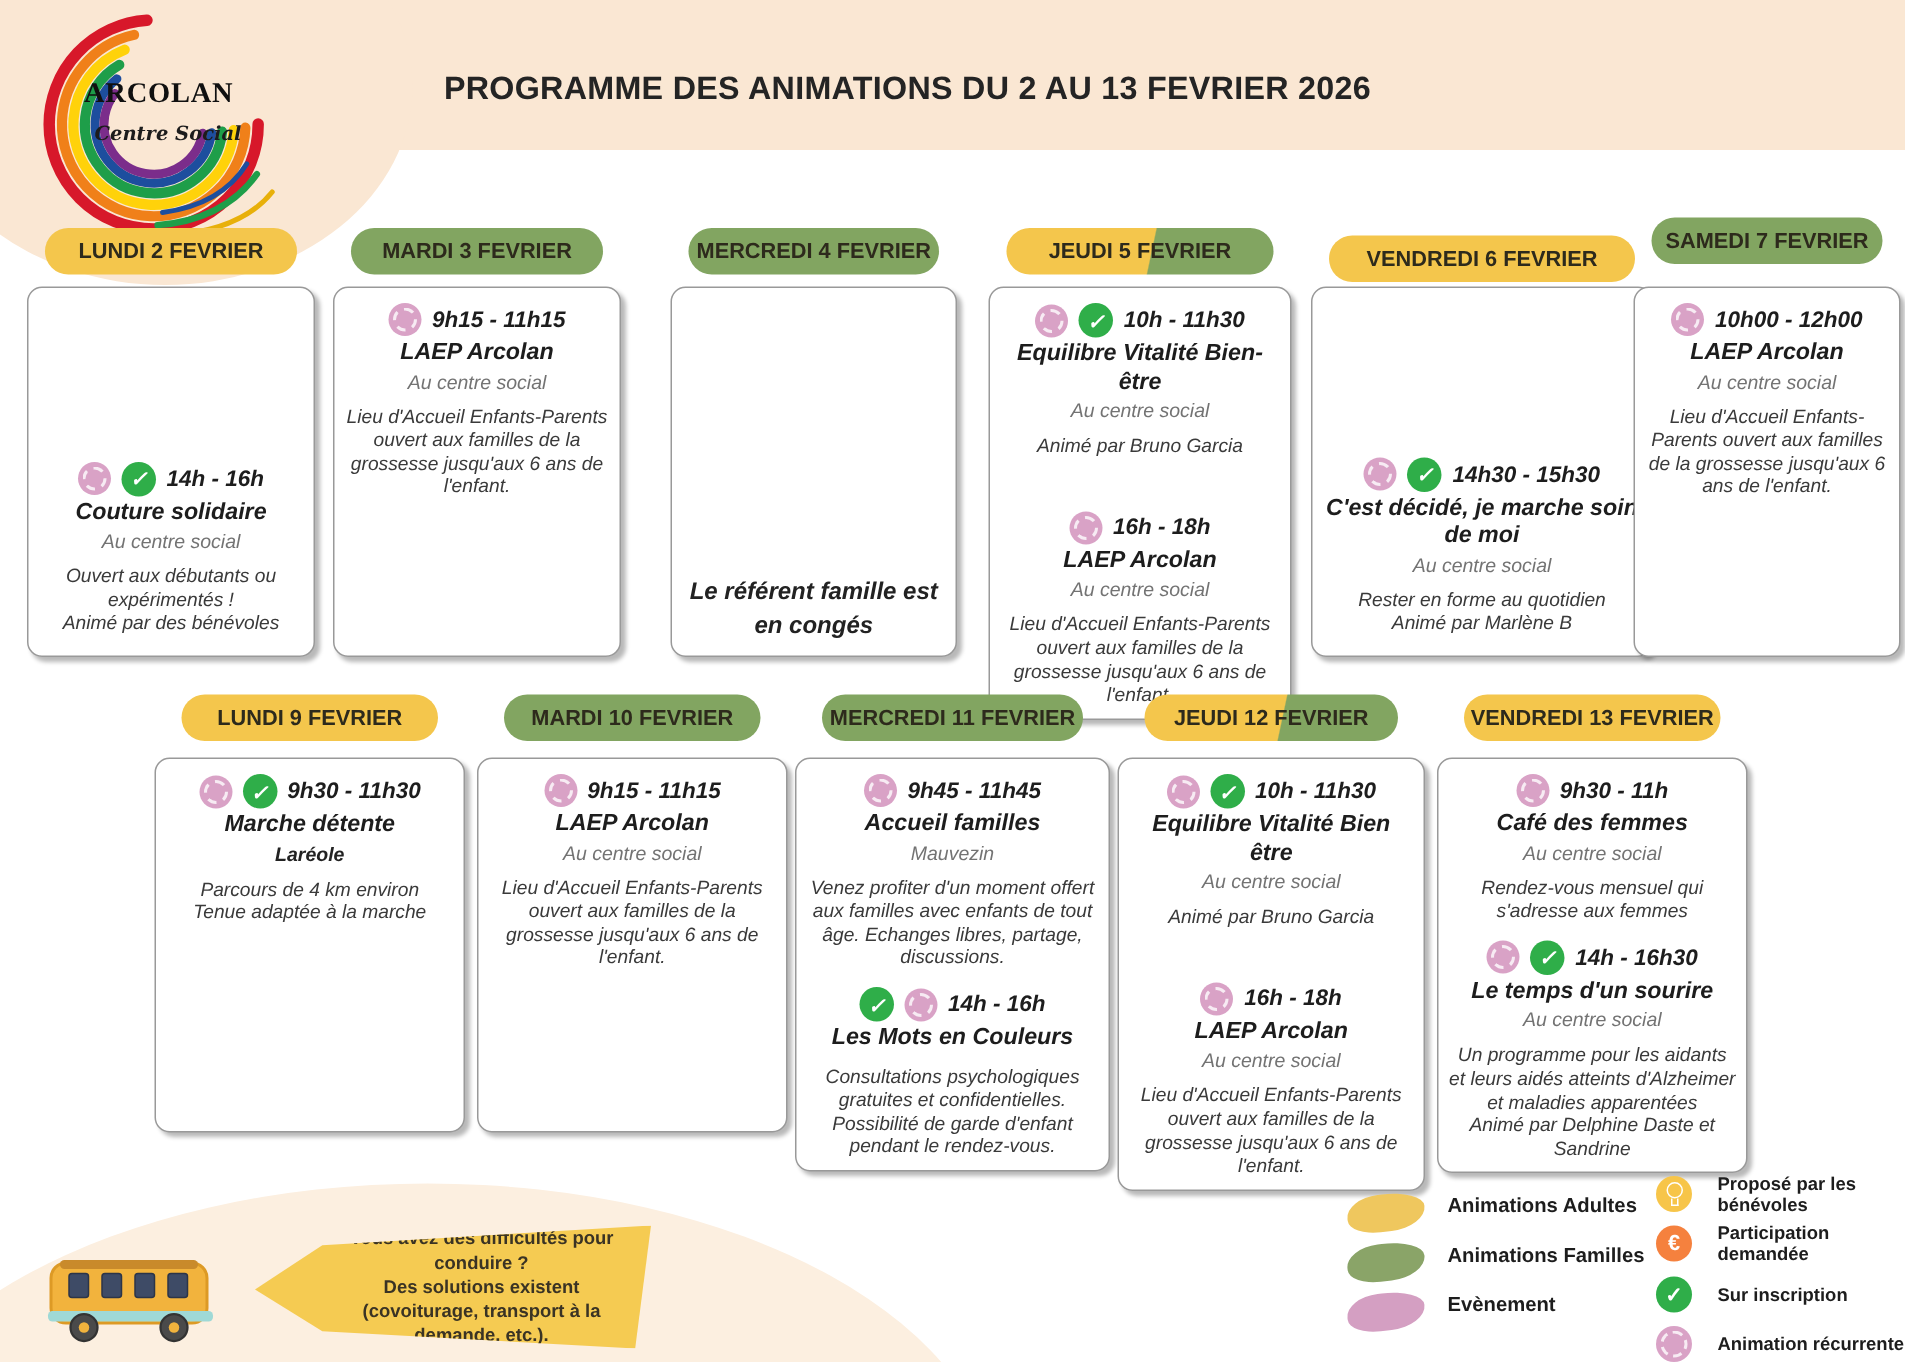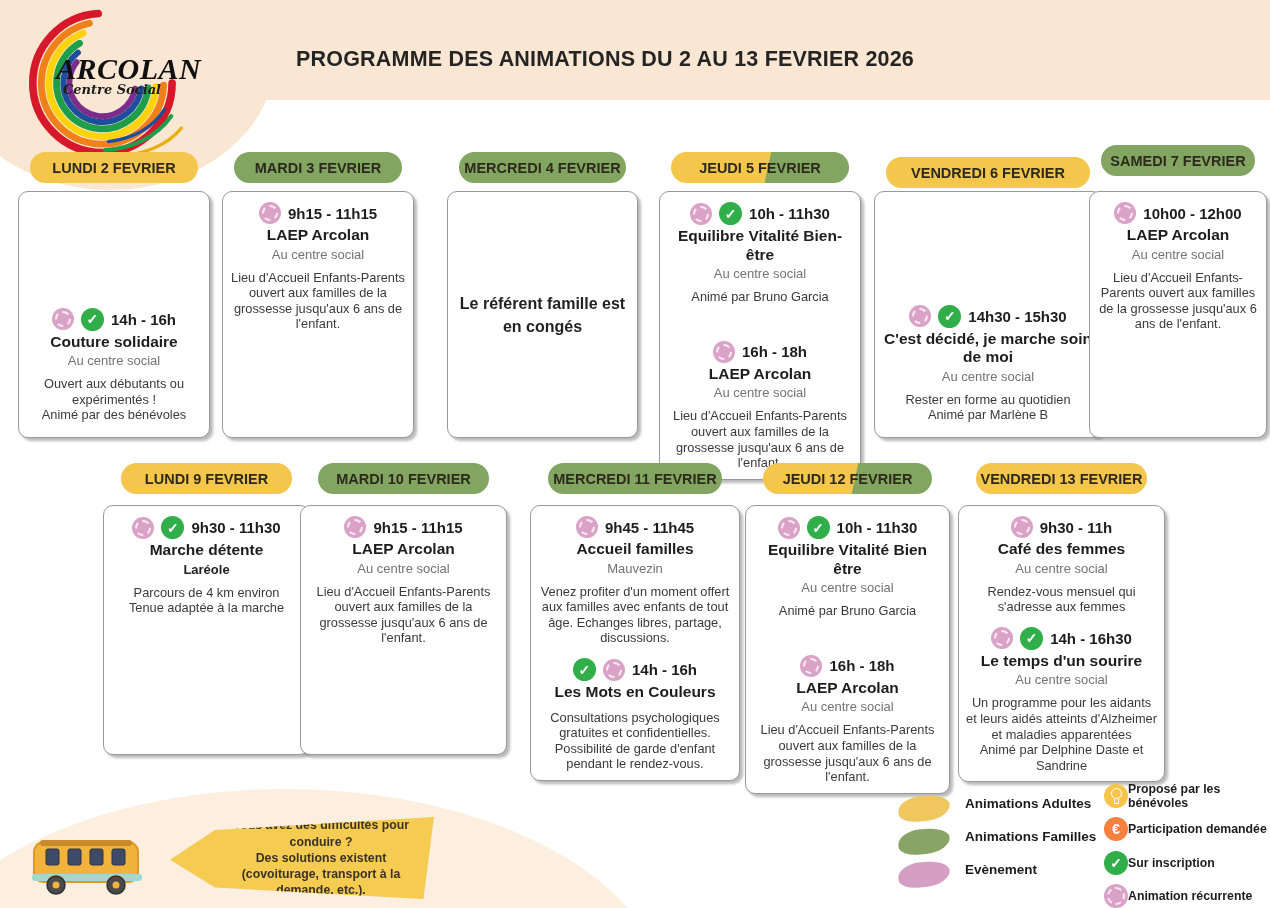--- a/index.html
+++ b/index.html
@@ -7,50 +7,50 @@
         font-family:"Liberation Sans",sans-serif;color:#222;}
 
   
   .header-band{position:absolute;left:0;top:0;width:100%;height:100px;background:var(--peach,#FAE7D3);}
   .logo-blob{position:absolute;left:-55px;top:-75px;width:330px;height:265px;border-radius:50%;background:var(--peach,#FAE7D3);}
   .main-title{position:absolute;left:-30px;top:47px;width:1270px;text-align:center;
               font-size:21.5px;font-weight:bold;letter-spacing:.2px;color:#242424;}
   .logo{position:absolute;left:20px;top:4px;width:170px;height:158px;}
   .logo svg{position:absolute;left:0;top:0;}
   .logo-name{position:absolute;left:36px;top:48px;font-family:"Liberation Serif",serif;
-             font-style:italic;font-weight:bold;font-size:30px;color:#101010;letter-spacing:.5px;}
+             font-weight:bold;font-size:19px;color:#101010;letter-spacing:.5px;}
   .logo-sub{position:absolute;left:43px;top:78px;font-family:"DejaVu Serif",serif;
             font-style:italic;font-weight:bold;font-size:13px;color:#1c1c1c;}
 
   
   .row{position:absolute;left:0;width:100%;}
   #row1{top:152px;height:300px;}
   #row2{top:463px;height:300px;}
   .col{position:absolute;top:0;height:300px;}
   .r1c1{left:18px;width:192px}.r1c2{left:222px;width:192px}.r1c3{left:447px;width:191px}
   .r1c4{left:659px;width:202px}.r1c5{left:874px;width:228px}.r1c6{left:1089px;width:178px}
-  .r2c1{left:103px;width:207px}.r2c2{left:300px;width:207px}.r2c3{left:530px;width:210px}
+  .r2c1{left:103px;width:207px}.r2c2{left:318px;width:207px}.r2c3{left:530px;width:210px}
   .r2c4{left:745px;width:205px}.r2c5{left:958px;width:207px}
 
   .pill{height:31px;margin:0 12px;border-radius:16px;display:flex;align-items:center;justify-content:center;
         font-weight:bold;font-size:14.5px;color:#2d2a1c;position:relative;}
   #row2 .pill{margin:0 18px;}
   .pill.yellow{background:var(--yellow,#F4C64C);}
   .pill.green{background:var(--green,#82A561);}
   .pill.split{background:linear-gradient(102deg,var(--yellow,#F4C64C) 54%,var(--green,#82A561) 54.5%);}
   .r1c5 .pill{top:5px;}
   .r1c6 .pill{top:-7px;}
 
   .card{position:absolute;left:0;right:0;background:#fff;border:1.6px solid #999;border-radius:10px;
         box-shadow:3px 3px 3px rgba(0,0,0,.28);box-sizing:border-box;
-        padding:10px 7px 8px;display:flex;flex-direction:column;}
+        padding:10px 7px 8px;display:flex;flex-direction:column;font-style:italic;}
   #row1 .card{top:39px;min-height:247px;}
   #row2 .card{top:42px;min-height:250px;}
   .card.valign-end{justify-content:flex-end;padding-bottom:14px;}
-  .card.valign-center{justify-content:center;}
+  .card.valign-center{justify-content:flex-end;}
   .note{text-align:center;font-weight:bold;font-size:16px;line-height:1.4;color:#222;}
 
   .event{text-align:center;}
   .event + .event{margin-top:12px;}
   .card.spread .event + .event{margin-top:36px;}
   .ehead{display:flex;align-items:center;justify-content:center;gap:7px;margin-bottom:2px;}
   .time{font-weight:bold;font-size:15px;color:#1d1d1d;}
   .etitle{font-weight:bold;font-size:15.5px;line-height:1.2;color:#1d1d1d;}
   .eloc{font-size:13px;color:#737373;margin-top:2px;}
   .eloc.bold{font-weight:bold;color:#222;}
@@ -84,21 +84,21 @@
 
   .legend-cats{position:absolute;left:898px;top:796px;}
   .cat-row{display:flex;align-items:flex-start;gap:15px;height:33px;}
   .swatch{width:52px;height:25px;border-radius:48% 60% 52% 46%/62% 50% 64% 46%;transform:rotate(-7deg);}
   .sw-yellow{background:var(--legend_yellow,#EFC75E);}
   .sw-green{background:var(--legend_green,#8AA468);}
   .sw-pink{background:var(--legend_pink,#D49FC2);}
   .cat-label{font-weight:bold;font-size:13.5px;color:#1d1d1d;}
 
   .legend-badges{position:absolute;left:1104px;top:779px;}
-  .badge-row{display:flex;align-items:center;height:33.5px;}
+  .badge-row{display:flex;align-items:center;gap:17px;height:33.5px;}
   .badge-label{font-weight:bold;font-size:12.3px;color:#1d1d1d;}
 </style>
 </head>
 <body>
 
 <div class="page">
 
   <div class="header-band"></div>
   <div class="logo-blob"></div>
 

